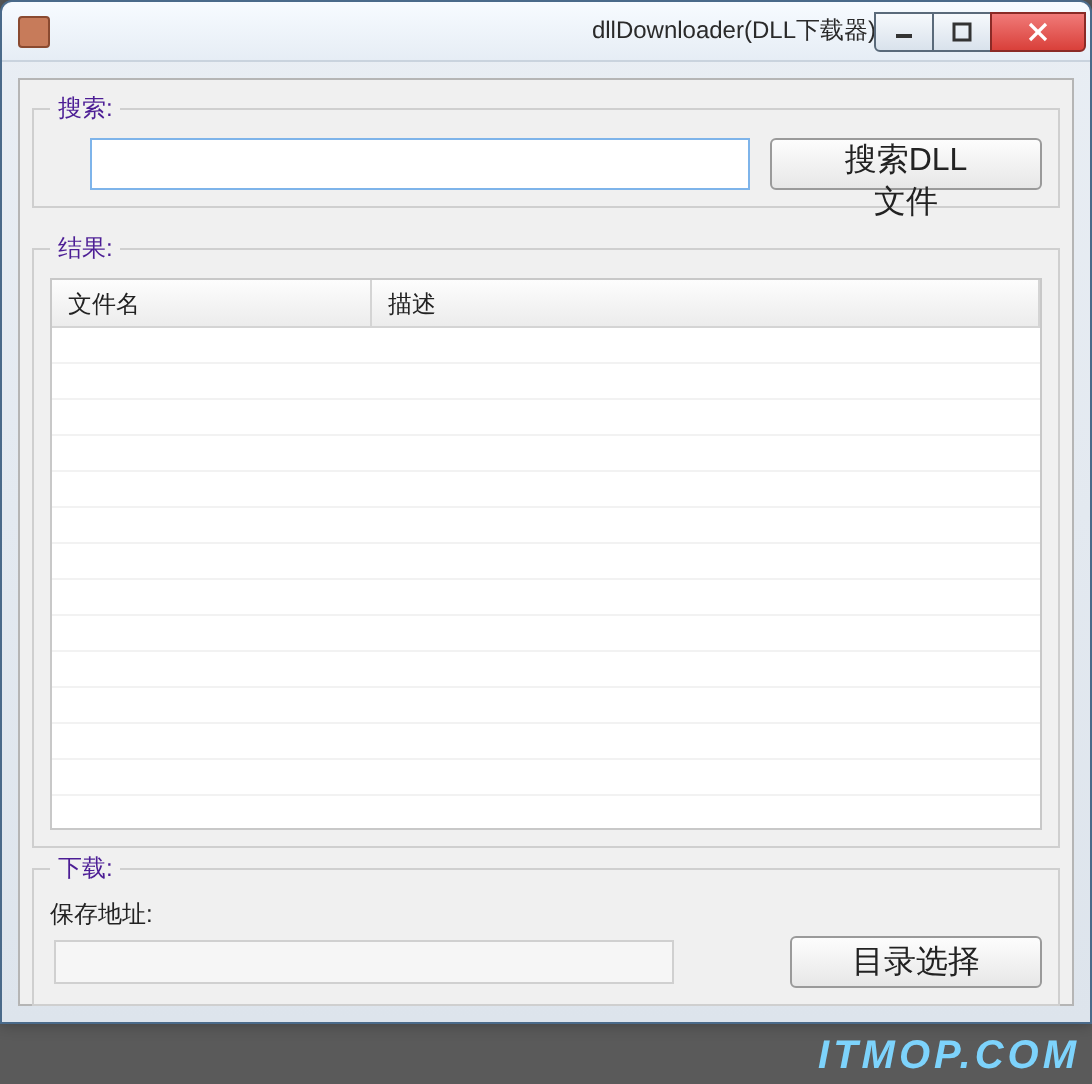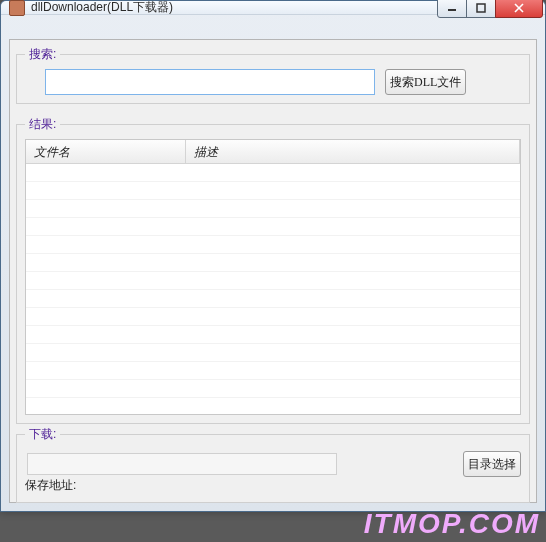--- a/index.html
+++ b/index.html
@@ -19,27 +19,28 @@
     left: 0;
     top: 0;
     width: 546px;
     height: 512px;
     background: linear-gradient(#e9eef4, #dde4ec);
     border: 1px solid #4a6a8a;
     border-radius: 6px 6px 0 0;
     box-shadow: 0 0 8px rgba(0,0,0,0.3);
   }
   .titlebar {
-    height: 14px;
+    height: 30px;
     display: flex;
     align-items: center;
     padding: 0 0 0 8px;
     background: linear-gradient(#f7fbff, #e6edf5);
     border-bottom: 1px solid #c9d3de;
     border-radius: 6px 6px 0 0;
+    text-align: right;
   }
   .app-icon {
     width: 16px; height: 16px;
     background: #c77b5a;
     border: 1px solid #8a4a30;
     border-radius: 2px;
     margin-right: 6px;
   }
   .title-text { color: #2a2a2a; flex: 1; }
   .win-btns { display: flex; height: 20px; margin-right: 2px; }
@@ -79,46 +80,44 @@
     height: 26px;
     border: 1px solid #7eb4ea;
     background: #fff;
     padding: 2px 6px;
     font-size: 12px;
     outline: none;
     margin-left: 20px;
   }
   .btn {
     height: 26px;
-    padding: 0 4px;
+    padding: 0 30px;
     background: linear-gradient(#fdfdfd,#e7e7e7);
     border: 1px solid #9a9a9a;
     border-radius: 3px;
-    font-size: 12px;
+    font-size: 16px;
     color: #222;
     cursor: pointer;
-    font-family: Liberation Serif, serif;
   }
   .results-fs { margin-top: 12px; }
   .listview {
     width: 100%;
     height: 276px;
     background: #fff;
     border: 1px solid #c8c8c8;
     display: flex;
     flex-direction: column;
     overflow: hidden;
   }
   .lv-header {
     display: flex;
     height: 24px;
     background: linear-gradient(#fdfdfd,#ececec);
     border-bottom: 1px solid #d4d4d4;
     flex-shrink: 0;
-    font-style: italic;
   }
   .lv-col {
     border-right: 1px solid #d4d4d4;
     padding: 4px 8px;
     color: #222;
   }
   .lv-col.c1 { width: 160px; }
   .lv-col.c2 { flex: 1; }
   .lv-body { flex: 1; background:#fff;
     background-image: repeating-linear-gradient(#fff 0, #fff 17px, #f2f2f2 17px, #f2f2f2 18px);
@@ -130,25 +129,25 @@
     flex: 0 0 310px;
     height: 22px;
     background: #f6f6f6;
     border: 1px solid #d0d0d0;
     margin-left: 2px;
   }
   .watermark {
     position: absolute;
     right: 6px; bottom: 2px;
     font-family: Arial, sans-serif;
-    font-size: 28px;
+    font-size: 20px;
     font-style: italic;
     font-weight: bold;
     letter-spacing: 2px;
-    color: #f0abfc;
+    color: #7dd3fc;
   }
 </style>
 </head>
 <body>
 
 <div class="window">
   <div class="titlebar">
     <div class="app-icon"></div>
     <div class="title-text">dllDownloader(DLL下载器)</div>
     <div class="win-btns">
@@ -187,26 +186,26 @@
         <div class="lv-header">
           <div class="lv-col c1">文件名</div>
           <div class="lv-col c2">描述</div>
         </div>
         <div class="lv-body"></div>
       </div>
     </fieldset>
 
     <fieldset class="download-fs">
       <legend>下载:</legend>
+      <div class="dl-row">
+        <span class="dl-label">保存地址:</span>
+      </div>
       <div class="dl-row" style="margin-top:2px;">
         <div class="path-box"></div>
         <div style="flex:1"></div>
         <button class="btn">目录选择</button>
       </div>
-      <div class="dl-row">
-        <span class="dl-label">保存地址:</span>
-      </div>
     </fieldset>
 
   </div>
 </div>
 
 <div class="watermark">ITMOP.COM</div>
 
 </body></html>

